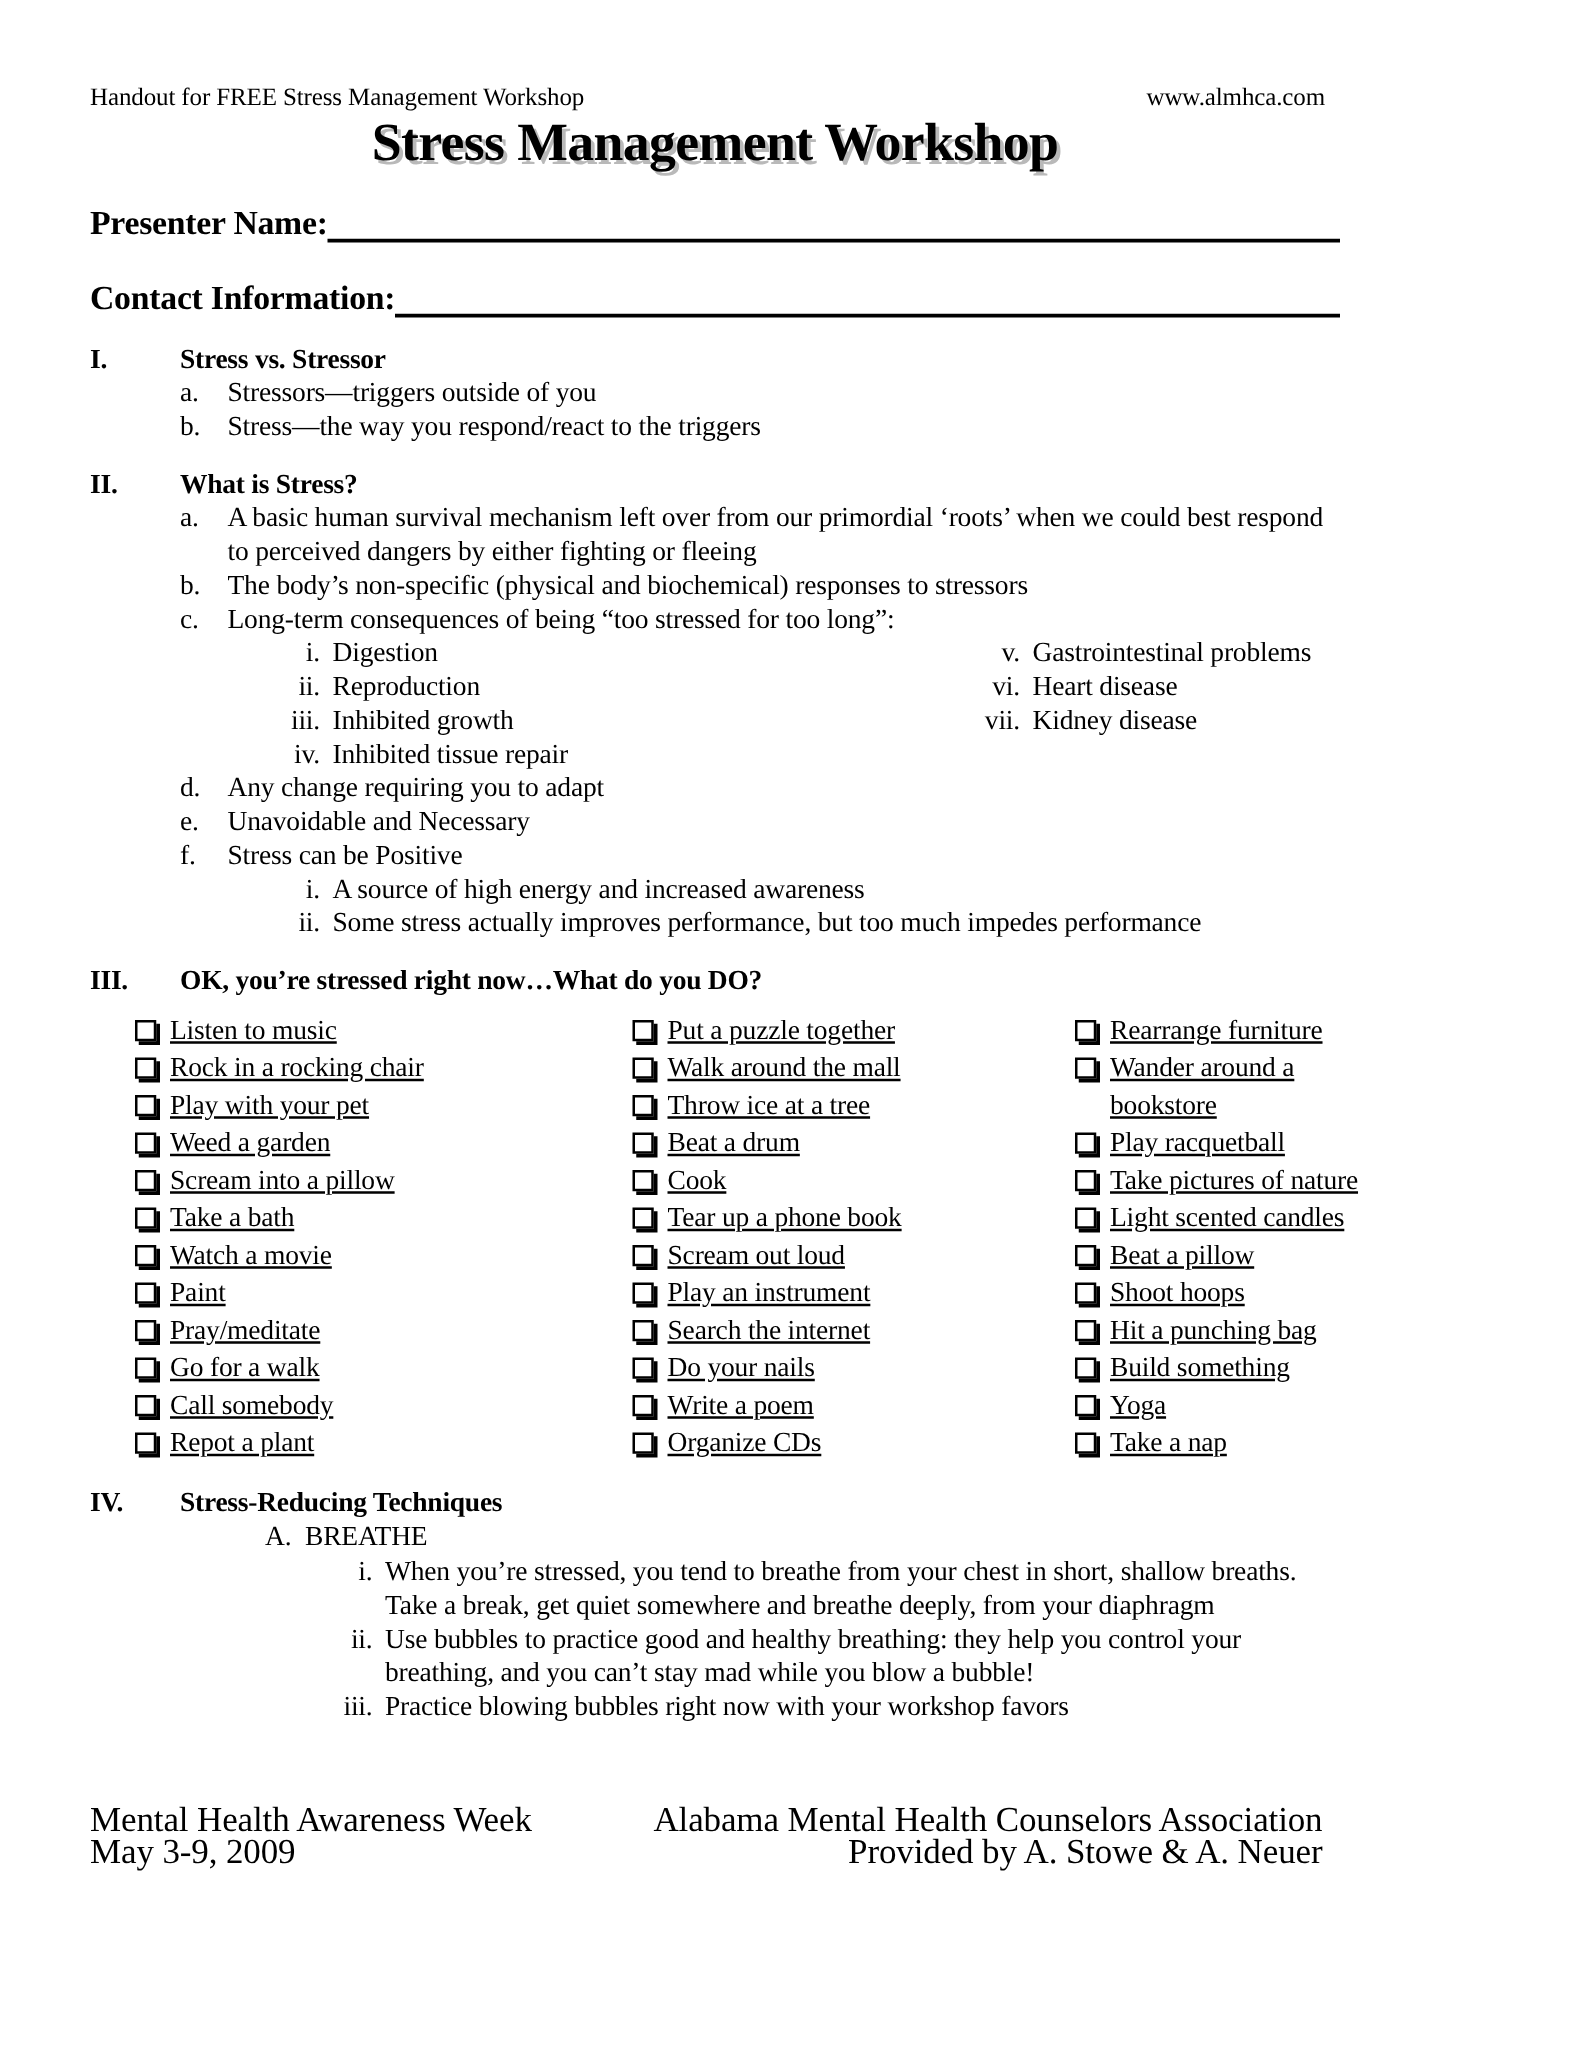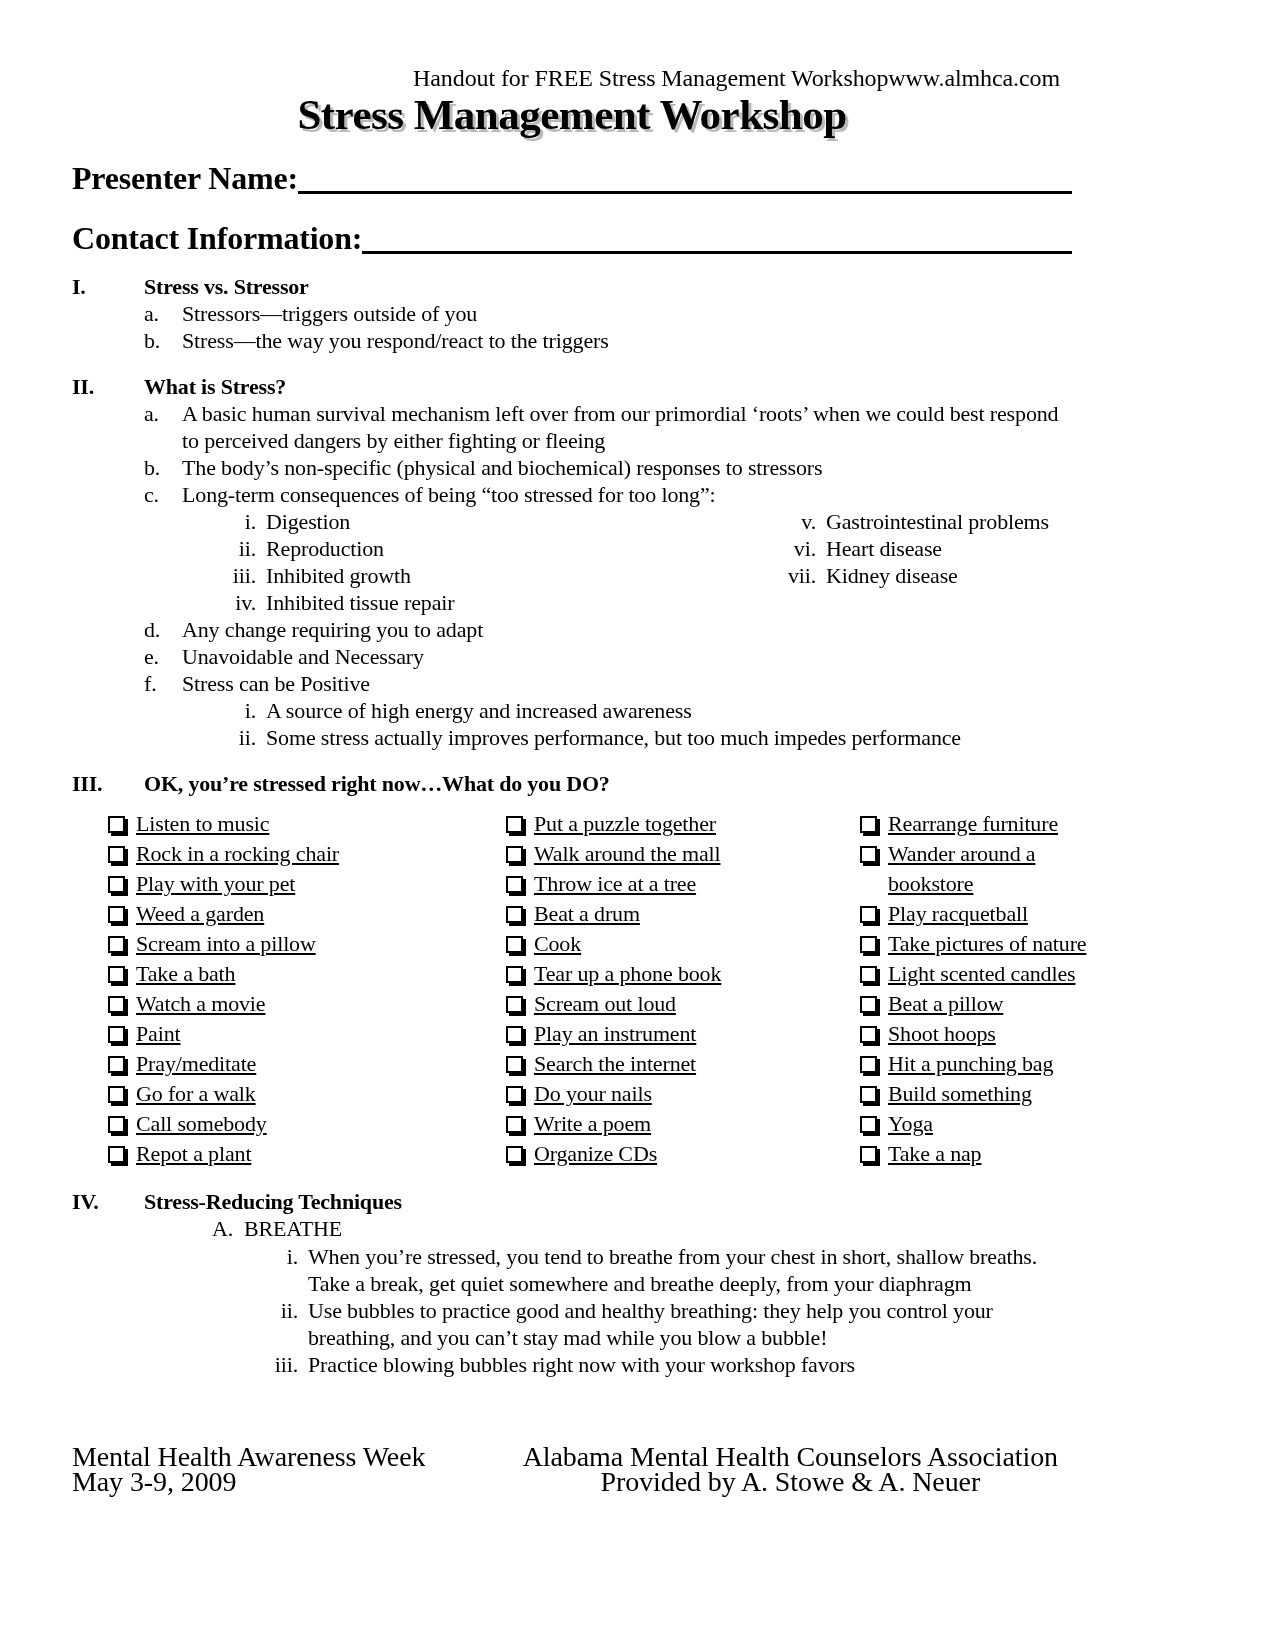--- a/index.html
+++ b/index.html
@@ -26,43 +26,43 @@
   .content {
     position: absolute;
     left: 72px;
     top: 66px;
     width: 1000px;
   }
 
   
   .runhead {
     display: flex;
-    justify-content: flex-end;
+    justify-content: space-between;
     align-items: baseline;
-    font-size: 24px;
+    font-size: 20px;
     line-height: 24px;
     letter-spacing: -0.1px;
   }
   .runhead .right { padding-right: 12px; }
 
   
   .doc-title {
     text-align: center;
     font-size: 43px;
     font-weight: bold;
     line-height: 50px;
     letter-spacing: -0.5px;
     text-shadow: 3px 3px 0 #b9b9b9;
   }
 
   
   .fill-row {
     display: flex;
     align-items: flex-end;
-    font-size: 32px;
+    font-size: 27px;
     font-weight: bold;
     line-height: 32px;
     margin-top: 22px;
     letter-spacing: -0.2px;
   }
   .fill-row.second { margin-top: 28px; }
   .fill-label { white-space: nowrap; }
   .fill-line {
     flex: 1 1 auto;
     border-bottom: 3px solid #000;
@@ -171,21 +171,21 @@
     left: 72px;
     top: 1444px;
     width: 1000px;
     display: flex;
     justify-content: space-between;
     font-size: 28px;
     line-height: 25px;
     letter-spacing: -0.1px;
   }
   .footer .f-left { text-align: left; }
-  .footer .f-right { text-align: center; padding-right: 14px; }
+  .footer .f-right { text-align: right; padding-right: 14px; }
 </style>
 </head>
 <body>
 
 <div class="page">
   <div class="content">
 
     <div class="runhead">
       <div class="left">Handout for FREE Stress Management Workshop</div>
       <div class="right">www.almhca.com</div>

